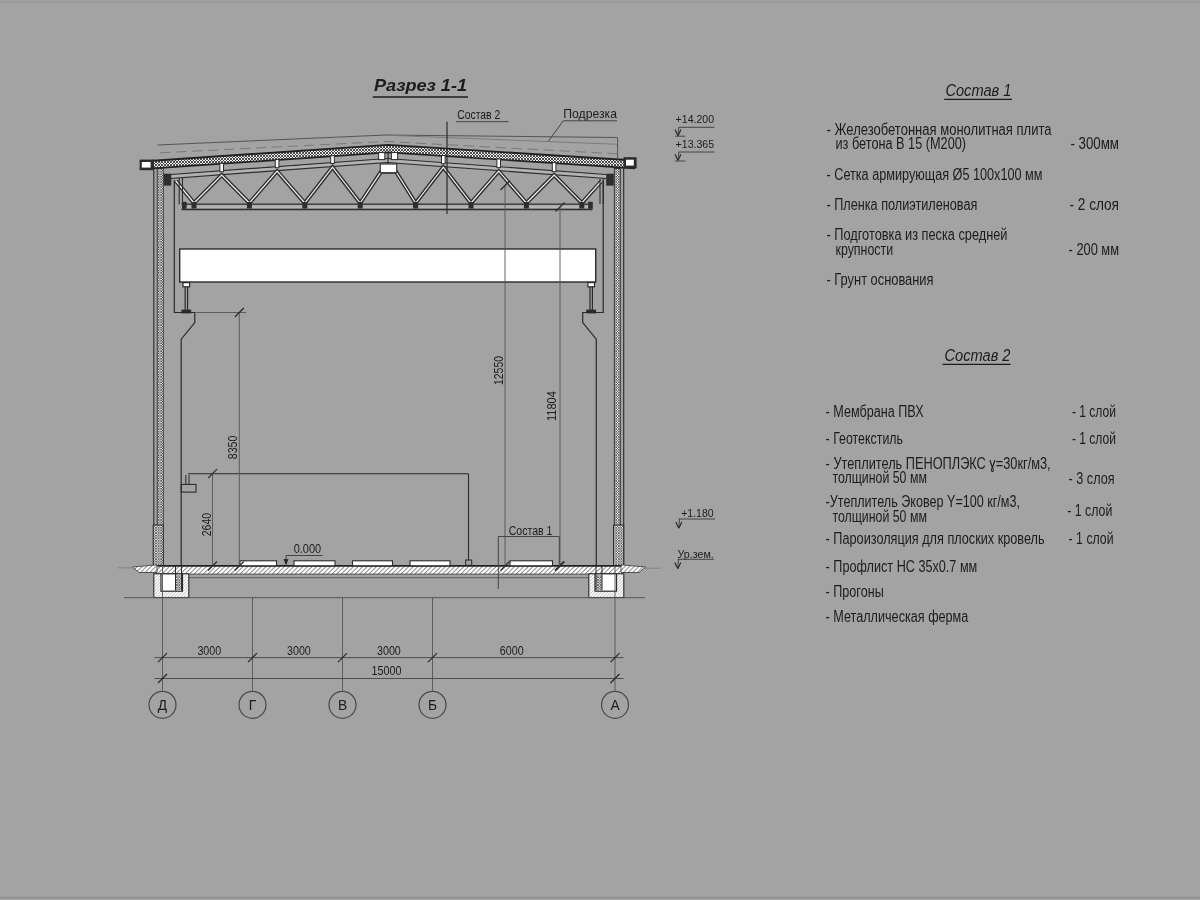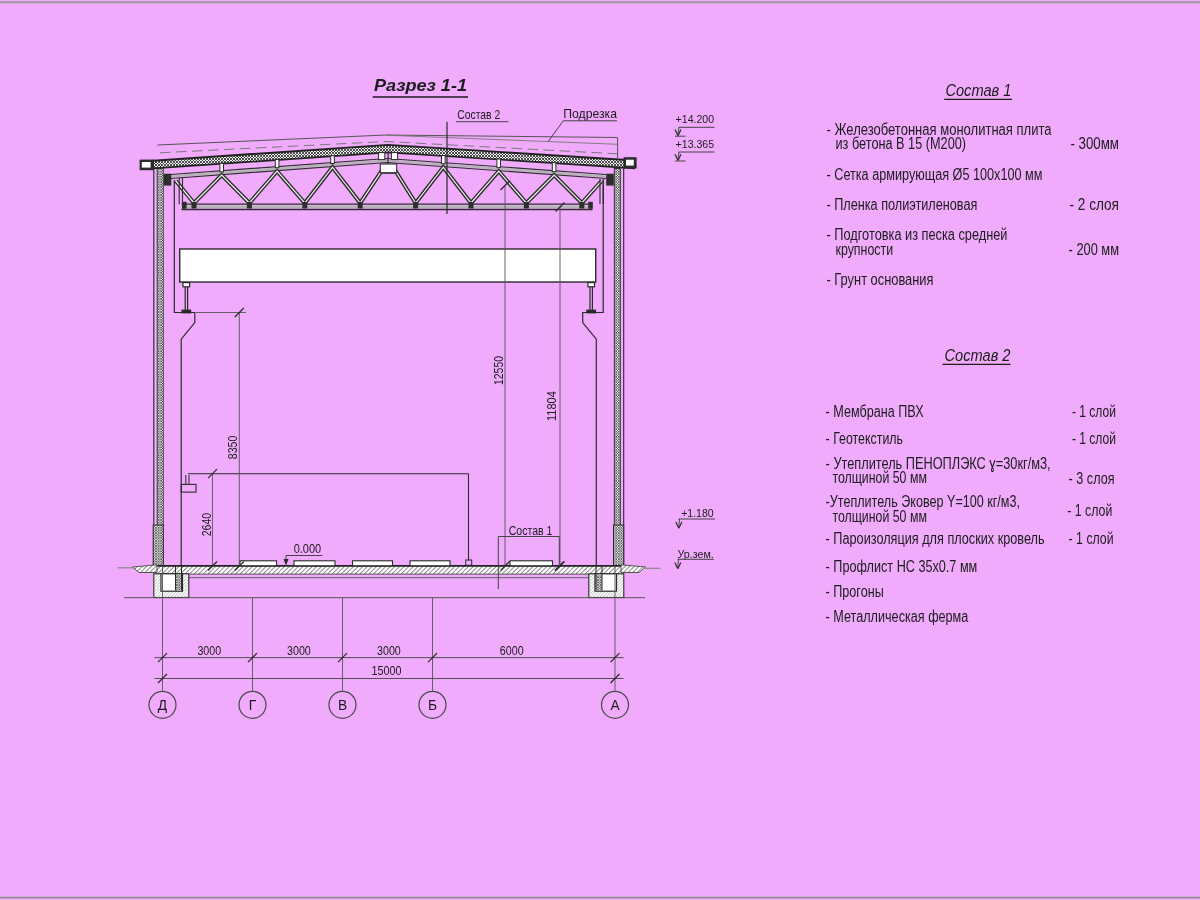--- a/index.html
+++ b/index.html
@@ -1,16 +1,16 @@
 <!DOCTYPE html>
 <html><head>
 <meta charset="utf-8">
 <style>
   html,body{margin:0;padding:0;background:#ffffff;}
-  #page{position:relative;width:1200px;height:900px;background:#f0abfc;overflow:hidden;
+  #page{position:relative;width:1200px;height:900px;background:#a3a3a3;overflow:hidden;
         font-family:"Liberation Sans", sans-serif;}
   svg{position:absolute;left:0;top:0;}
   text{fill:#1c1c1c;}
 </style>
 </head>
 <body>
 <div id="page">
 <svg width="1200" height="900" viewBox="0 0 1200 900">
 <defs>
   <pattern id="hroof" width="3" height="3" patternUnits="userSpaceOnUse">

